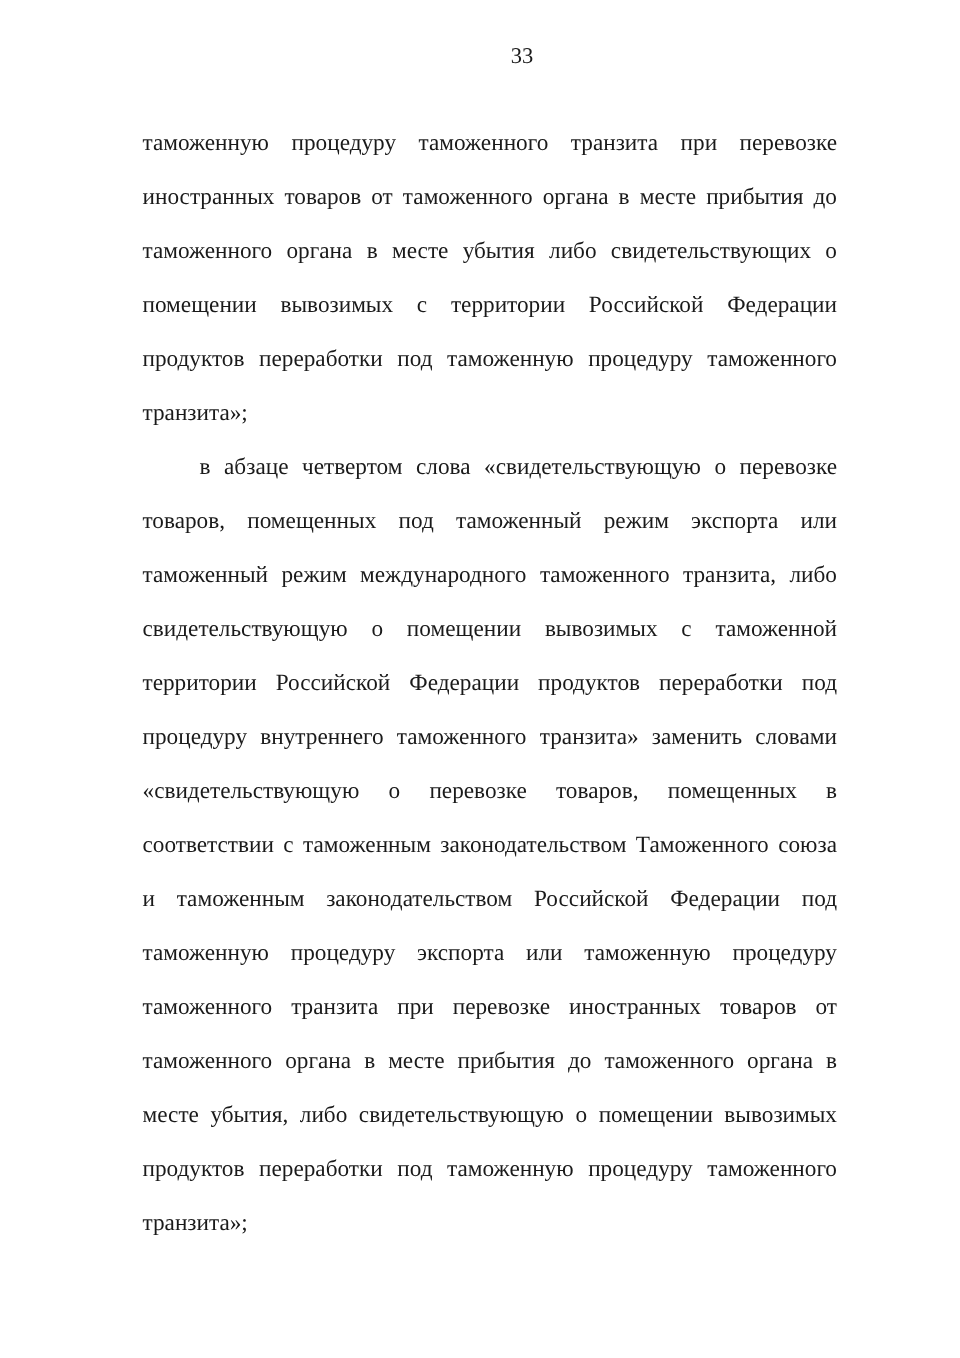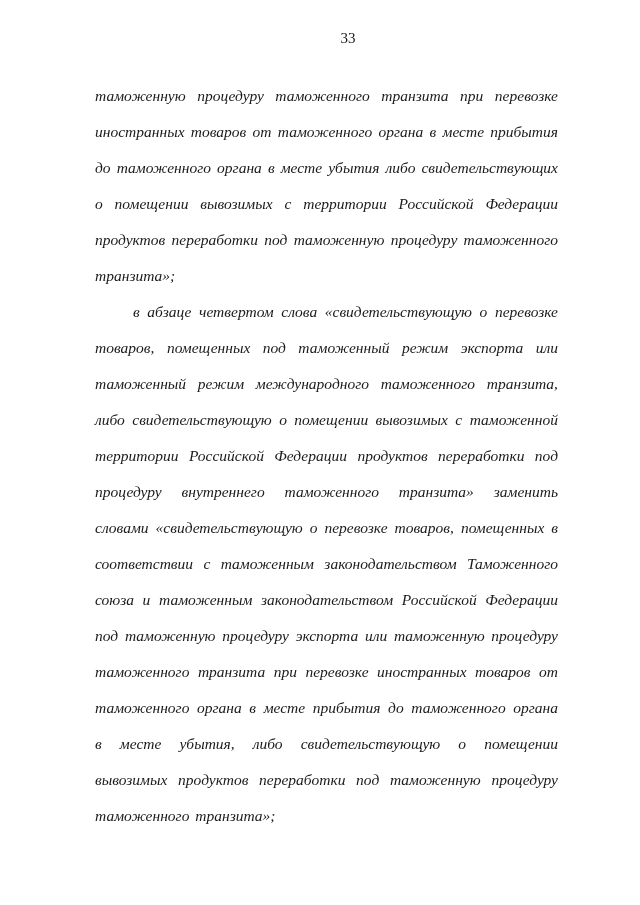--- a/index.html
+++ b/index.html
@@ -34,21 +34,20 @@
     right: 82px;
   }
   p.para {
     margin: 0;
     font-size: 15.5px;
     line-height: 36px;
     text-align: justify;
     text-justify: inter-word;
     word-spacing: 2px;
     color: #1a1a1a;
-    font-style: italic;
   }
   p.para.indented {
     text-indent: 38px;
   }
   p.para.last {
     margin-top: 11px;
     text-align: left;
   }
 </style>
 </head>

